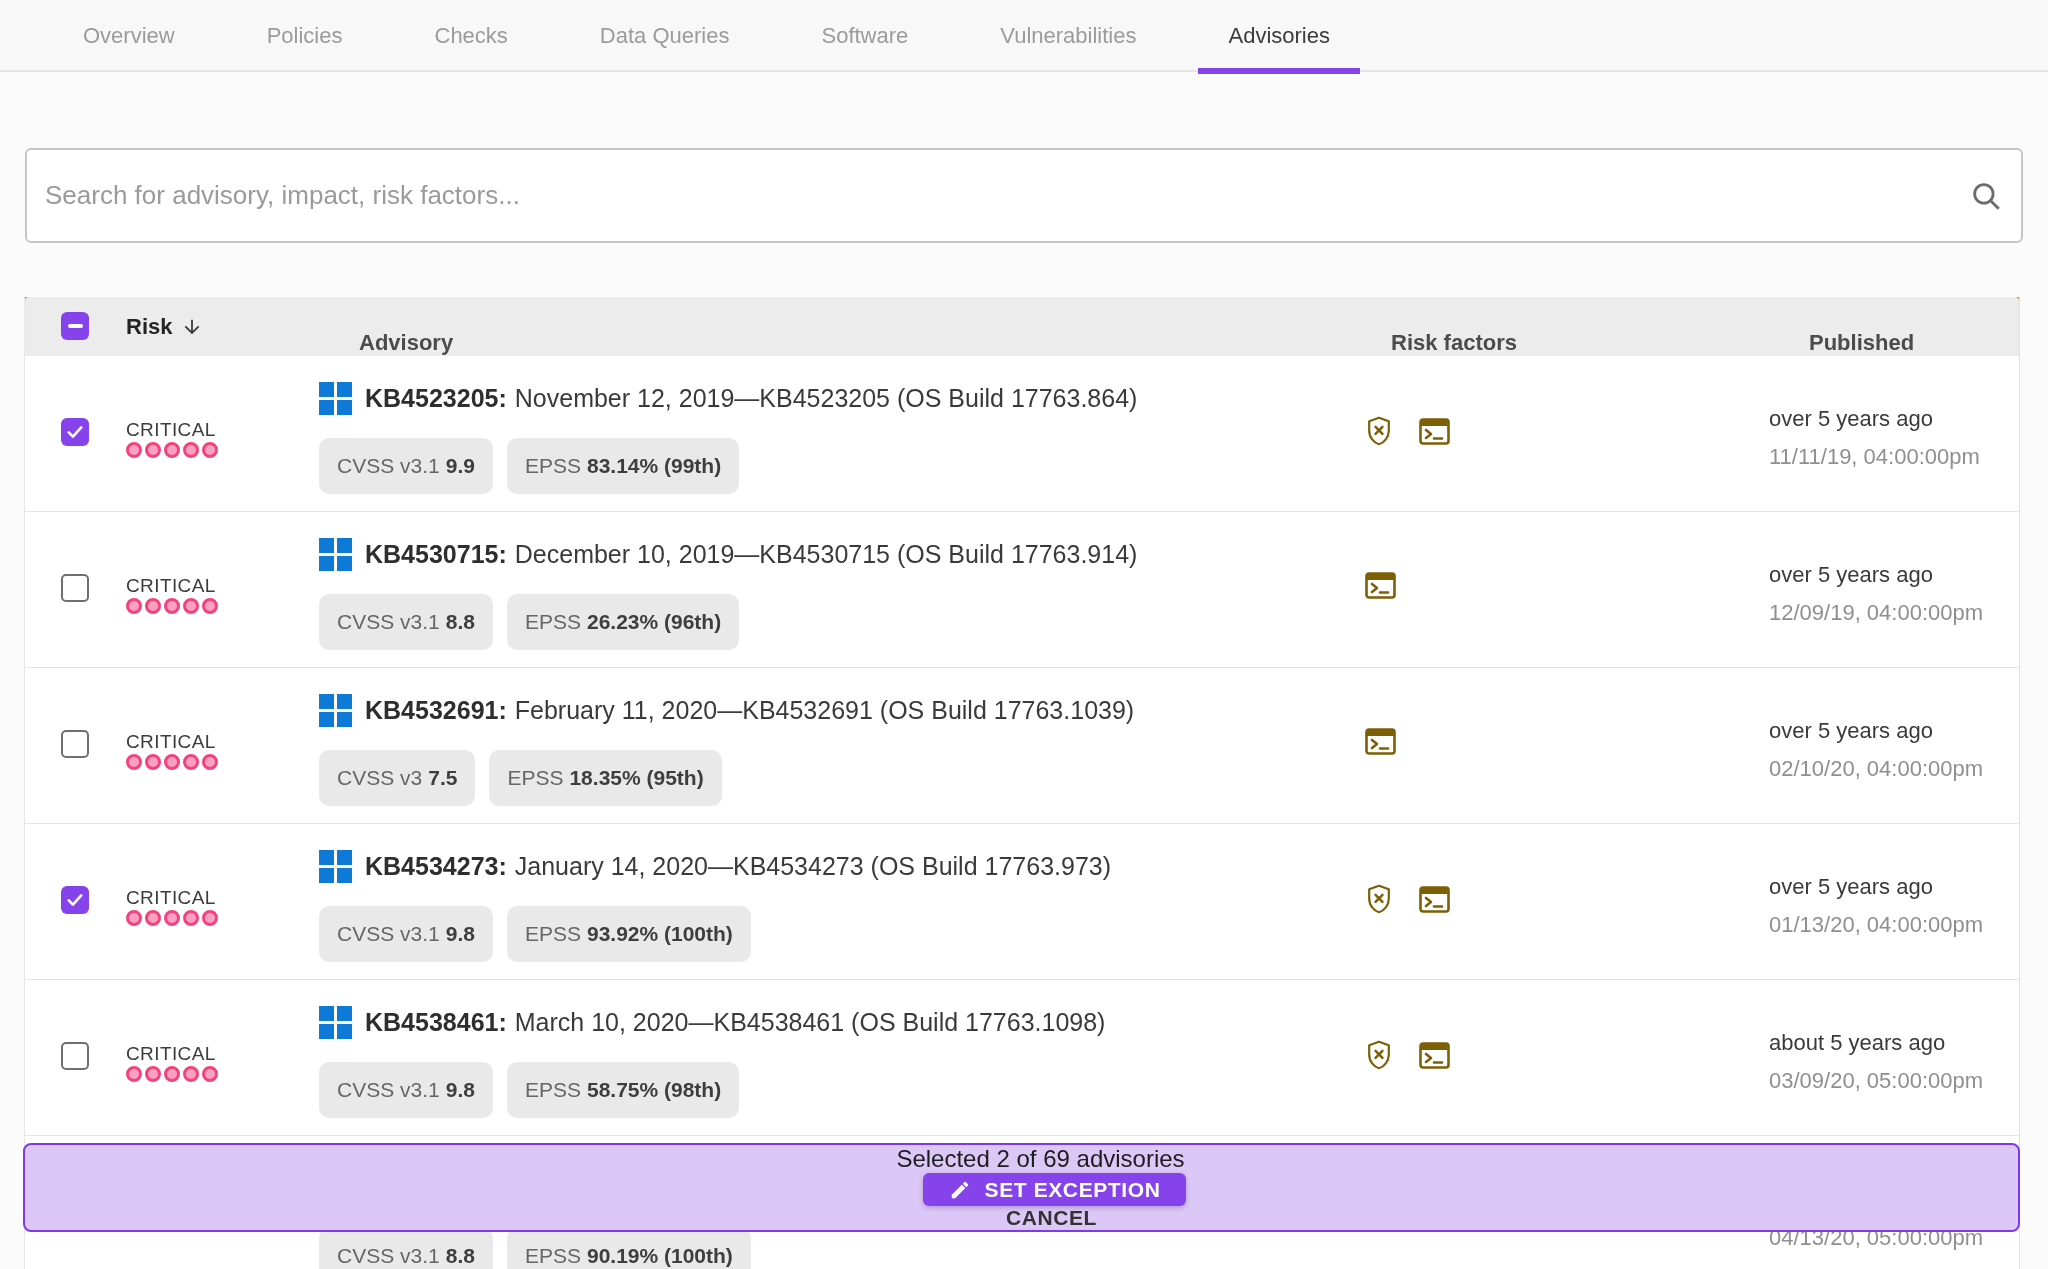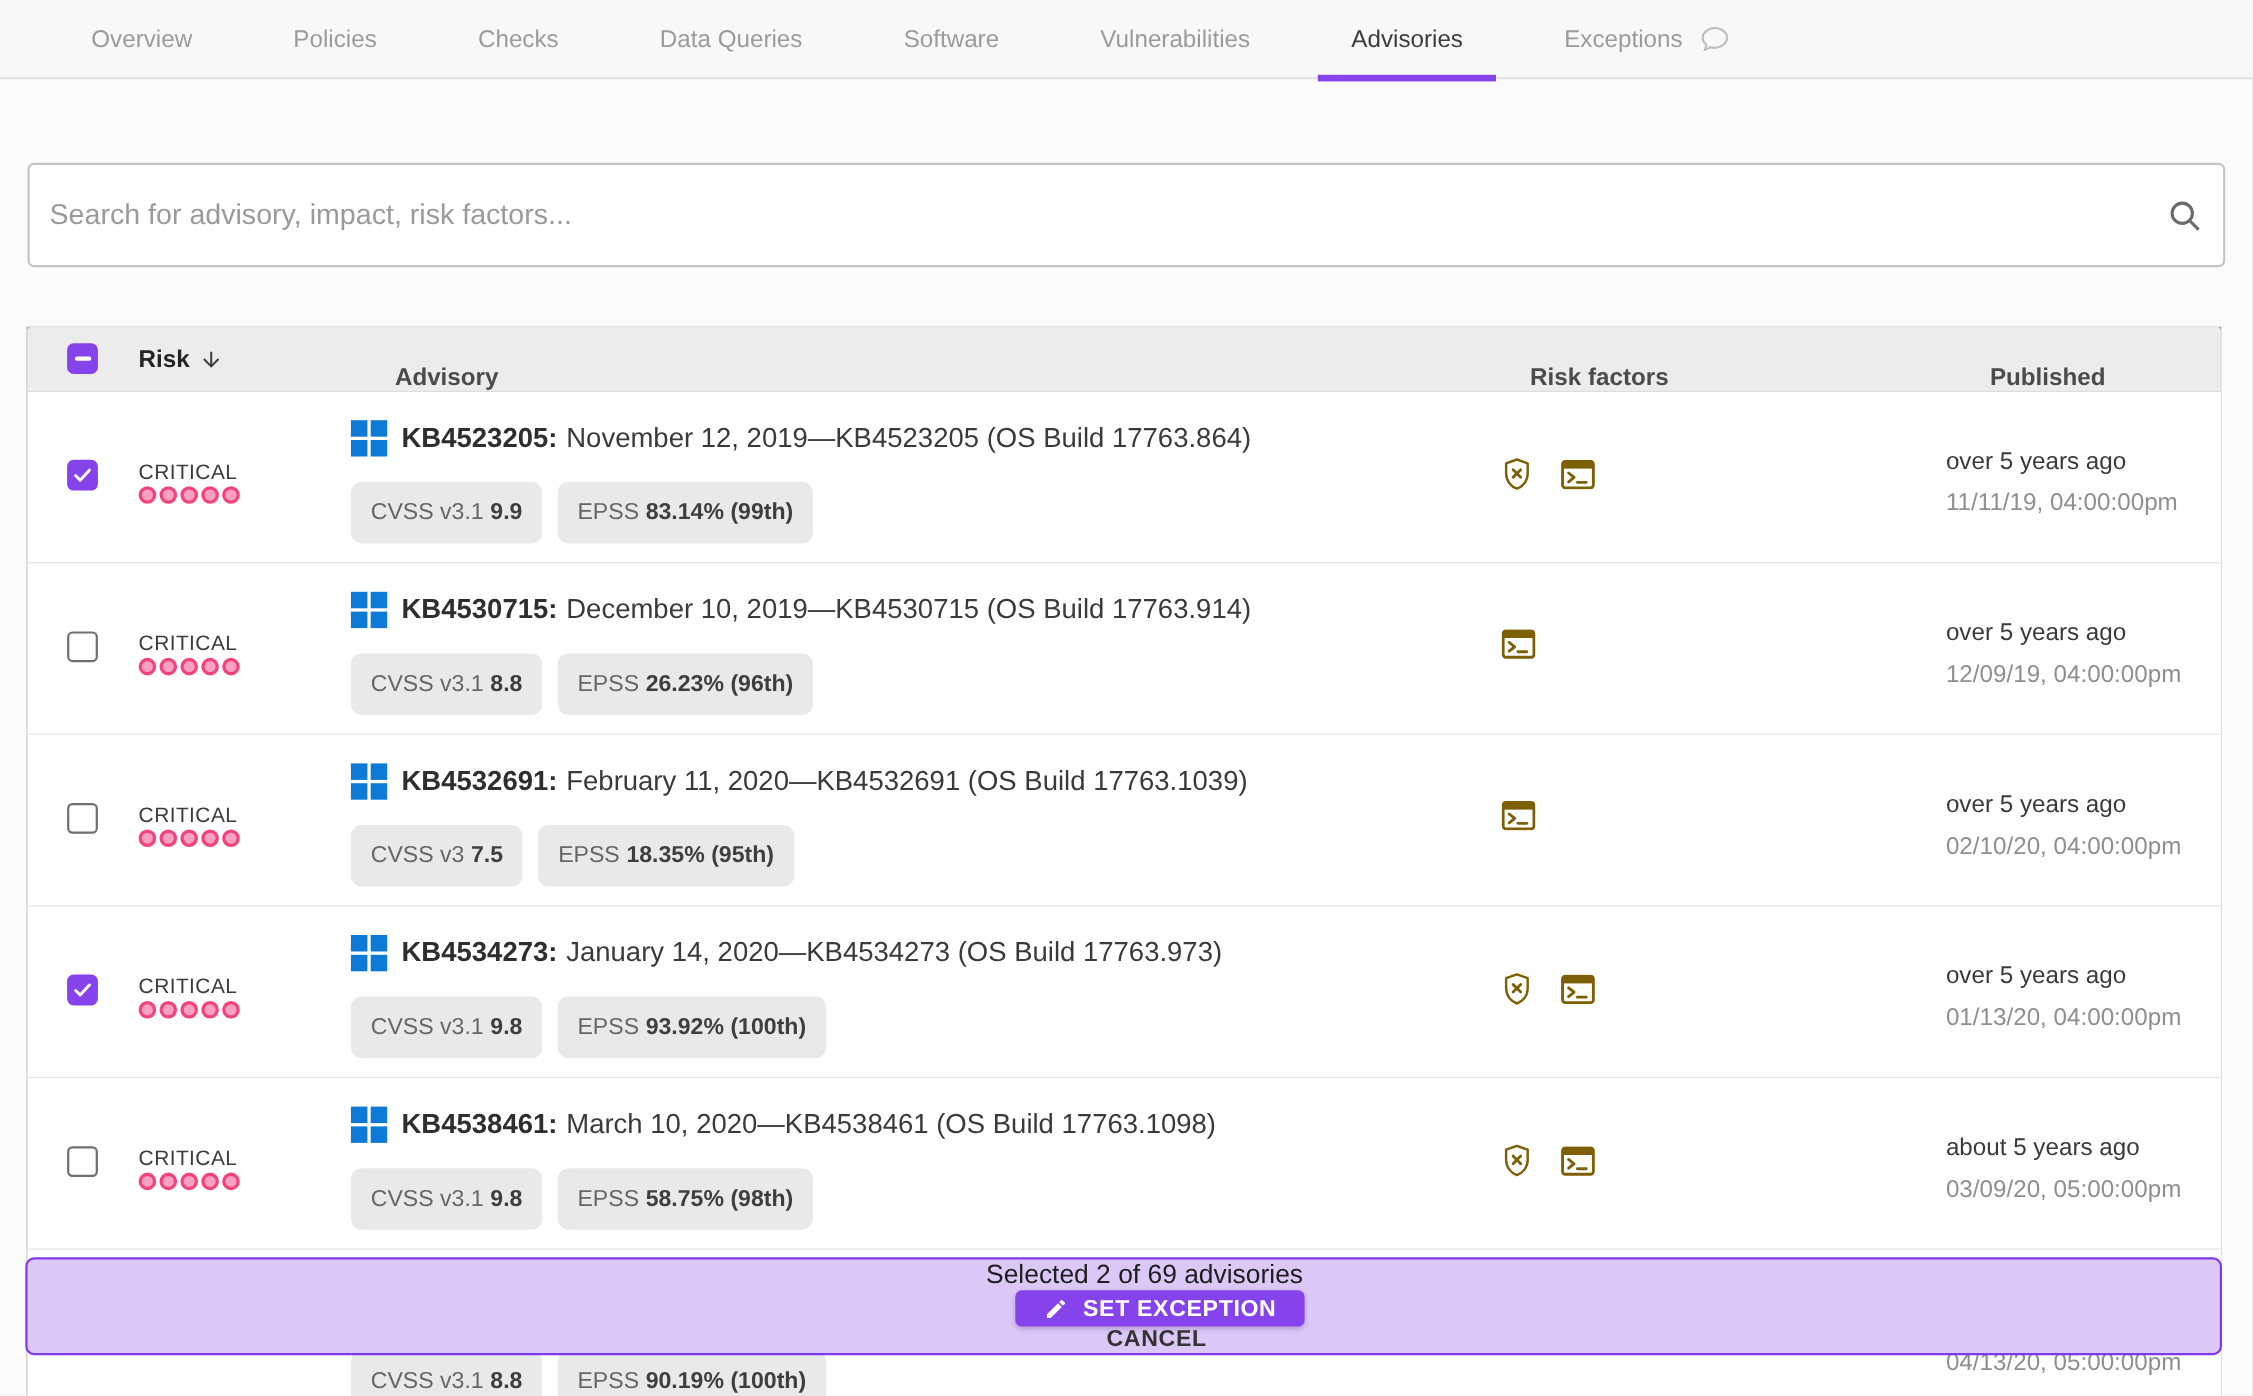--- a/index.html
+++ b/index.html
@@ -58,21 +58,21 @@
   .searchbox input::placeholder { color: #9a9a9a; opacity: 1; }
   .search-icon-btn {
     width: 70px; height: 100%;
     display: flex; align-items: center; justify-content: center;
     background: none; border: none; cursor: pointer;
   }
 
   
   .table {
     position: absolute; left: 24px; top: 297px; width: 1996px; bottom: 0;
-    background: #a3a3a3;
+    background: #f97316;
     border-left: 1px solid #e8e8e8;
     border-right: 1px solid #e2e2e2;
   }
   .thead {
     position: relative; height: 59px;
     background: #ececec;
     border-radius: 4px 4px 0 0;
   }
   .th { position: absolute; font-size: 22px; font-weight: bold; color: #4b4b4b; top: 33px; margin-left: 40px; }
   .th-risk-wrap { position: absolute; left: 101px; top: 0; height: 59px; display: flex; align-items: center; gap: 9px; cursor: pointer; }
@@ -187,28 +187,20 @@
     </div>
   <div class="tab">
       <span>Software</span>
     </div>
   <div class="tab">
       <span>Vulnerabilities</span>
     </div>
   <div class="tab active">
       <span>Advisories</span>
     </div>
-  <div class="tab">
-    <span>Exceptions</span>
-    <span class="bubble">
-      <svg width="30" height="28" viewBox="0 0 24 24" fill="none" stroke="#bdbdbd" stroke-width="1.6">
-        <path d="M12 3C6.8 3 2.5 6.4 2.5 10.6c0 2.1 1.1 4 2.8 5.4L4.2 20l4.4-2.1c1.1.3 2.2.4 3.4.4 5.2 0 9.5-3.4 9.5-7.7S17.2 3 12 3z"></path>
-      </svg>
-    </span>
-  </div>
 </nav>
 
 <div class="searchbox">
   <input type="text" placeholder="Search for advisory, impact, risk factors..." style="">
   <button class="search-icon-btn">
     <span>
       <svg width="34" height="34" viewBox="0 0 24 24" fill="none" stroke="#6b6b6b" stroke-width="2">
         <circle cx="10.5" cy="10.5" r="6.5"></circle>
         <line x1="15.3" y1="15.3" x2="21" y2="21"></line>
       </svg>

